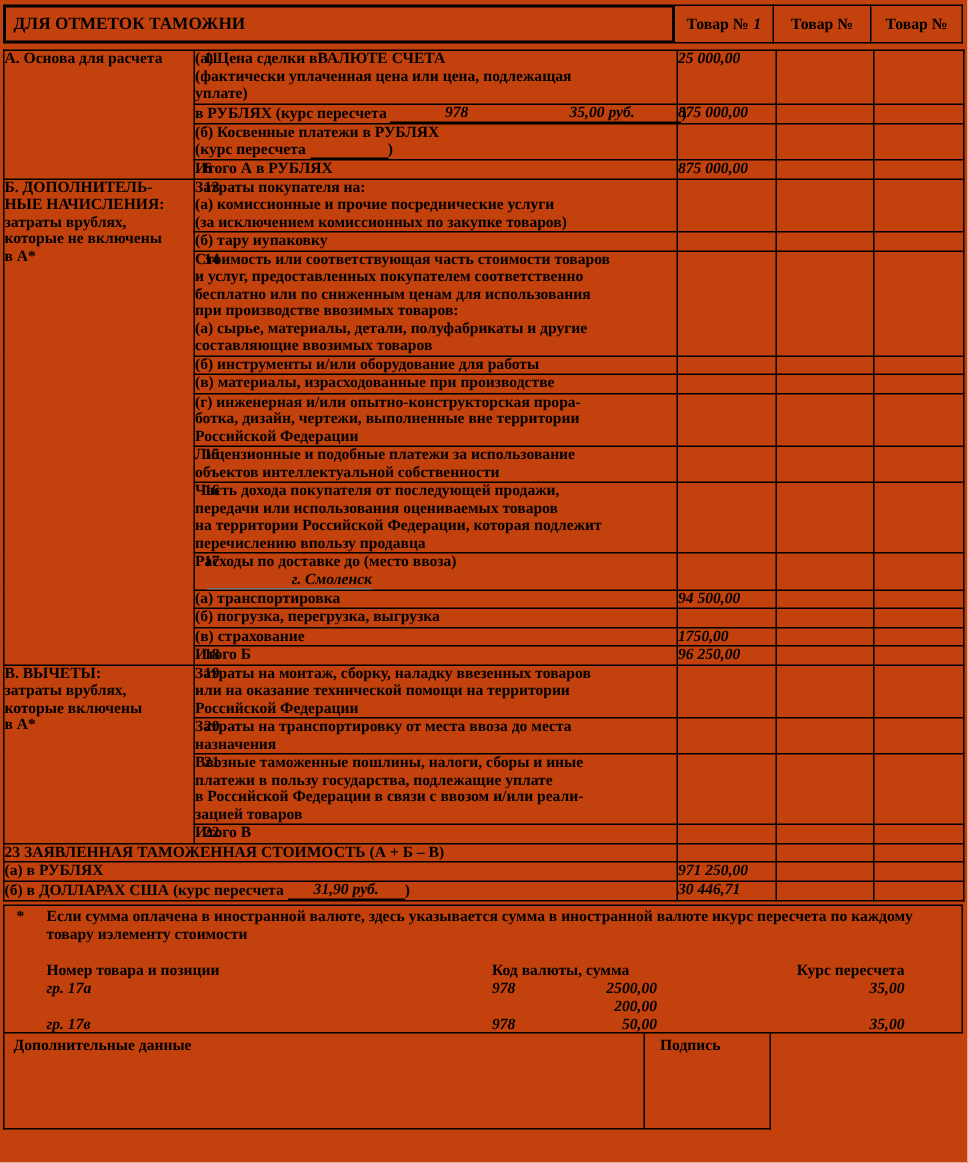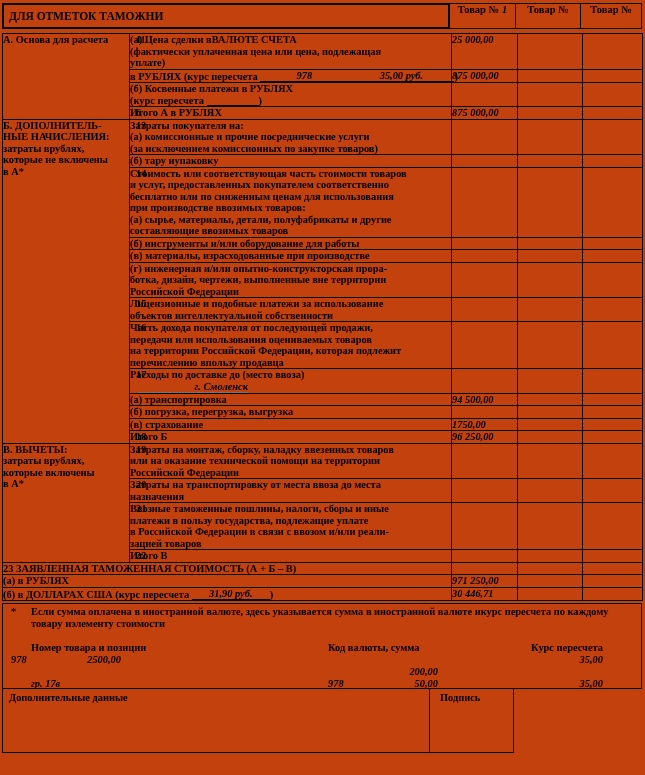--- a/index.html
+++ b/index.html
@@ -10,21 +10,21 @@
     font-weight:bold;color:#000;background:#c2410c;
   }
   
   .hdr{display:flex;width:640px;}
   .hdr-left{
     flex:1;border:2px solid #000;display:flex;align-items:center;
     padding-left:5px;font-size:11.5px;height:26px;box-sizing:border-box;
   }
   .hdr-cell{
     box-sizing:border-box;border:1px solid #000;border-left:none;
-    display:flex;align-items:flex-start;justify-content:center;
+    display:flex;align-items:center;justify-content:center;
     font-size:10.5px;height:26px;
   }
   .hc1{width:66px;} .hc2{width:65px;} .hc3{width:61px;}
   .hdr-cell .it{font-style:italic;margin-left:3px;}
   
   table.main{
     border-collapse:collapse;table-layout:fixed;width:640px;
     margin-top:4px;font-size:10.4px;line-height:11.5px;
   }
   table.main td{border:1px solid #000;padding:0;vertical-align:top;box-sizing:border-box;}
@@ -340,20 +340,21 @@
       <span>Если сумма оплачена в иностранной валюте, здесь указывается сумма в иностранной валюте икурс пересчета по каждому</span>
     </div>
     <div class="fn-line2">товару иэлементу стоимости</div>
     <div class="fn-spacer"></div>
     <div class="fn-row">
       <span class="f-pos">Номер товара и позиции</span>
       <span>Код валюты, сумма</span>
       <span class="f-rate">Курс пересчета</span>
     </div>
     <div class="fn-row vals">
+      <span class="f-pos">гр. 17а</span>
       <span class="f-code">978</span>
       <span class="f-amt">2500,00</span>
       <span class="f-rate">35,00</span>
     </div>
     <div class="fn-row vals">
       <span class="f-pos"></span>
       <span class="f-code"></span>
       <span class="f-amt">200,00</span>
       <span class="f-rate"></span>
     </div>

